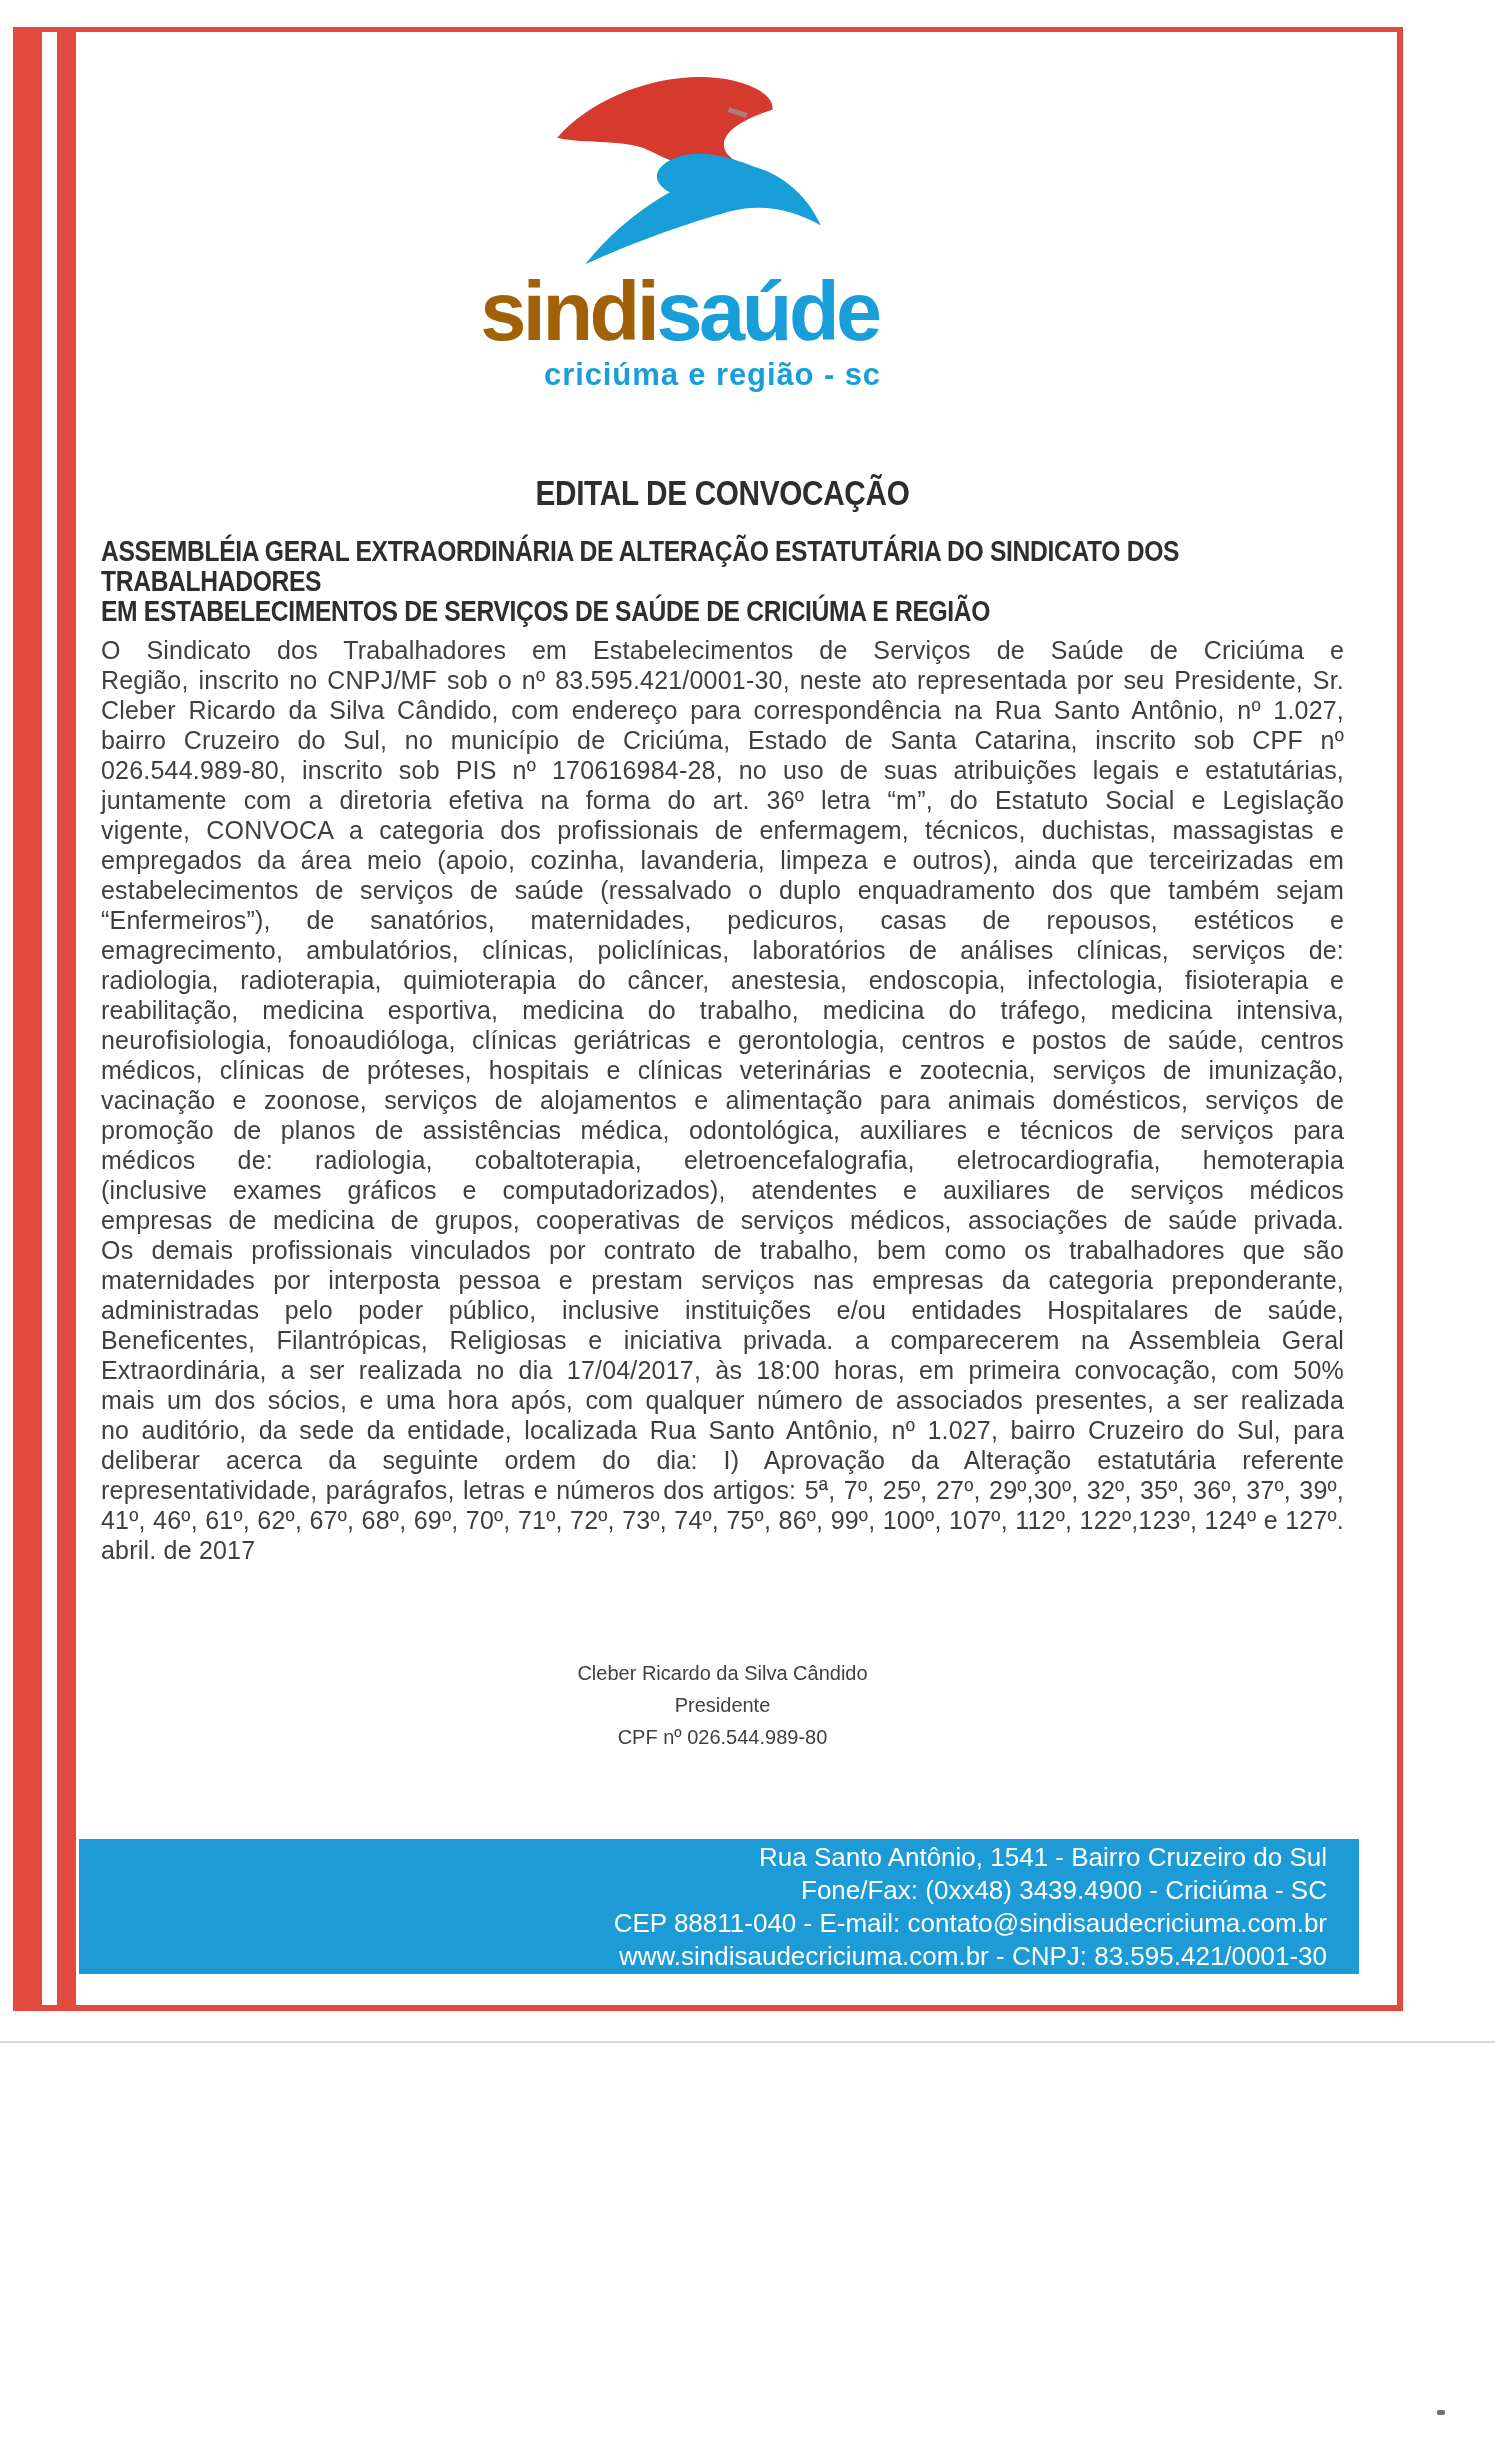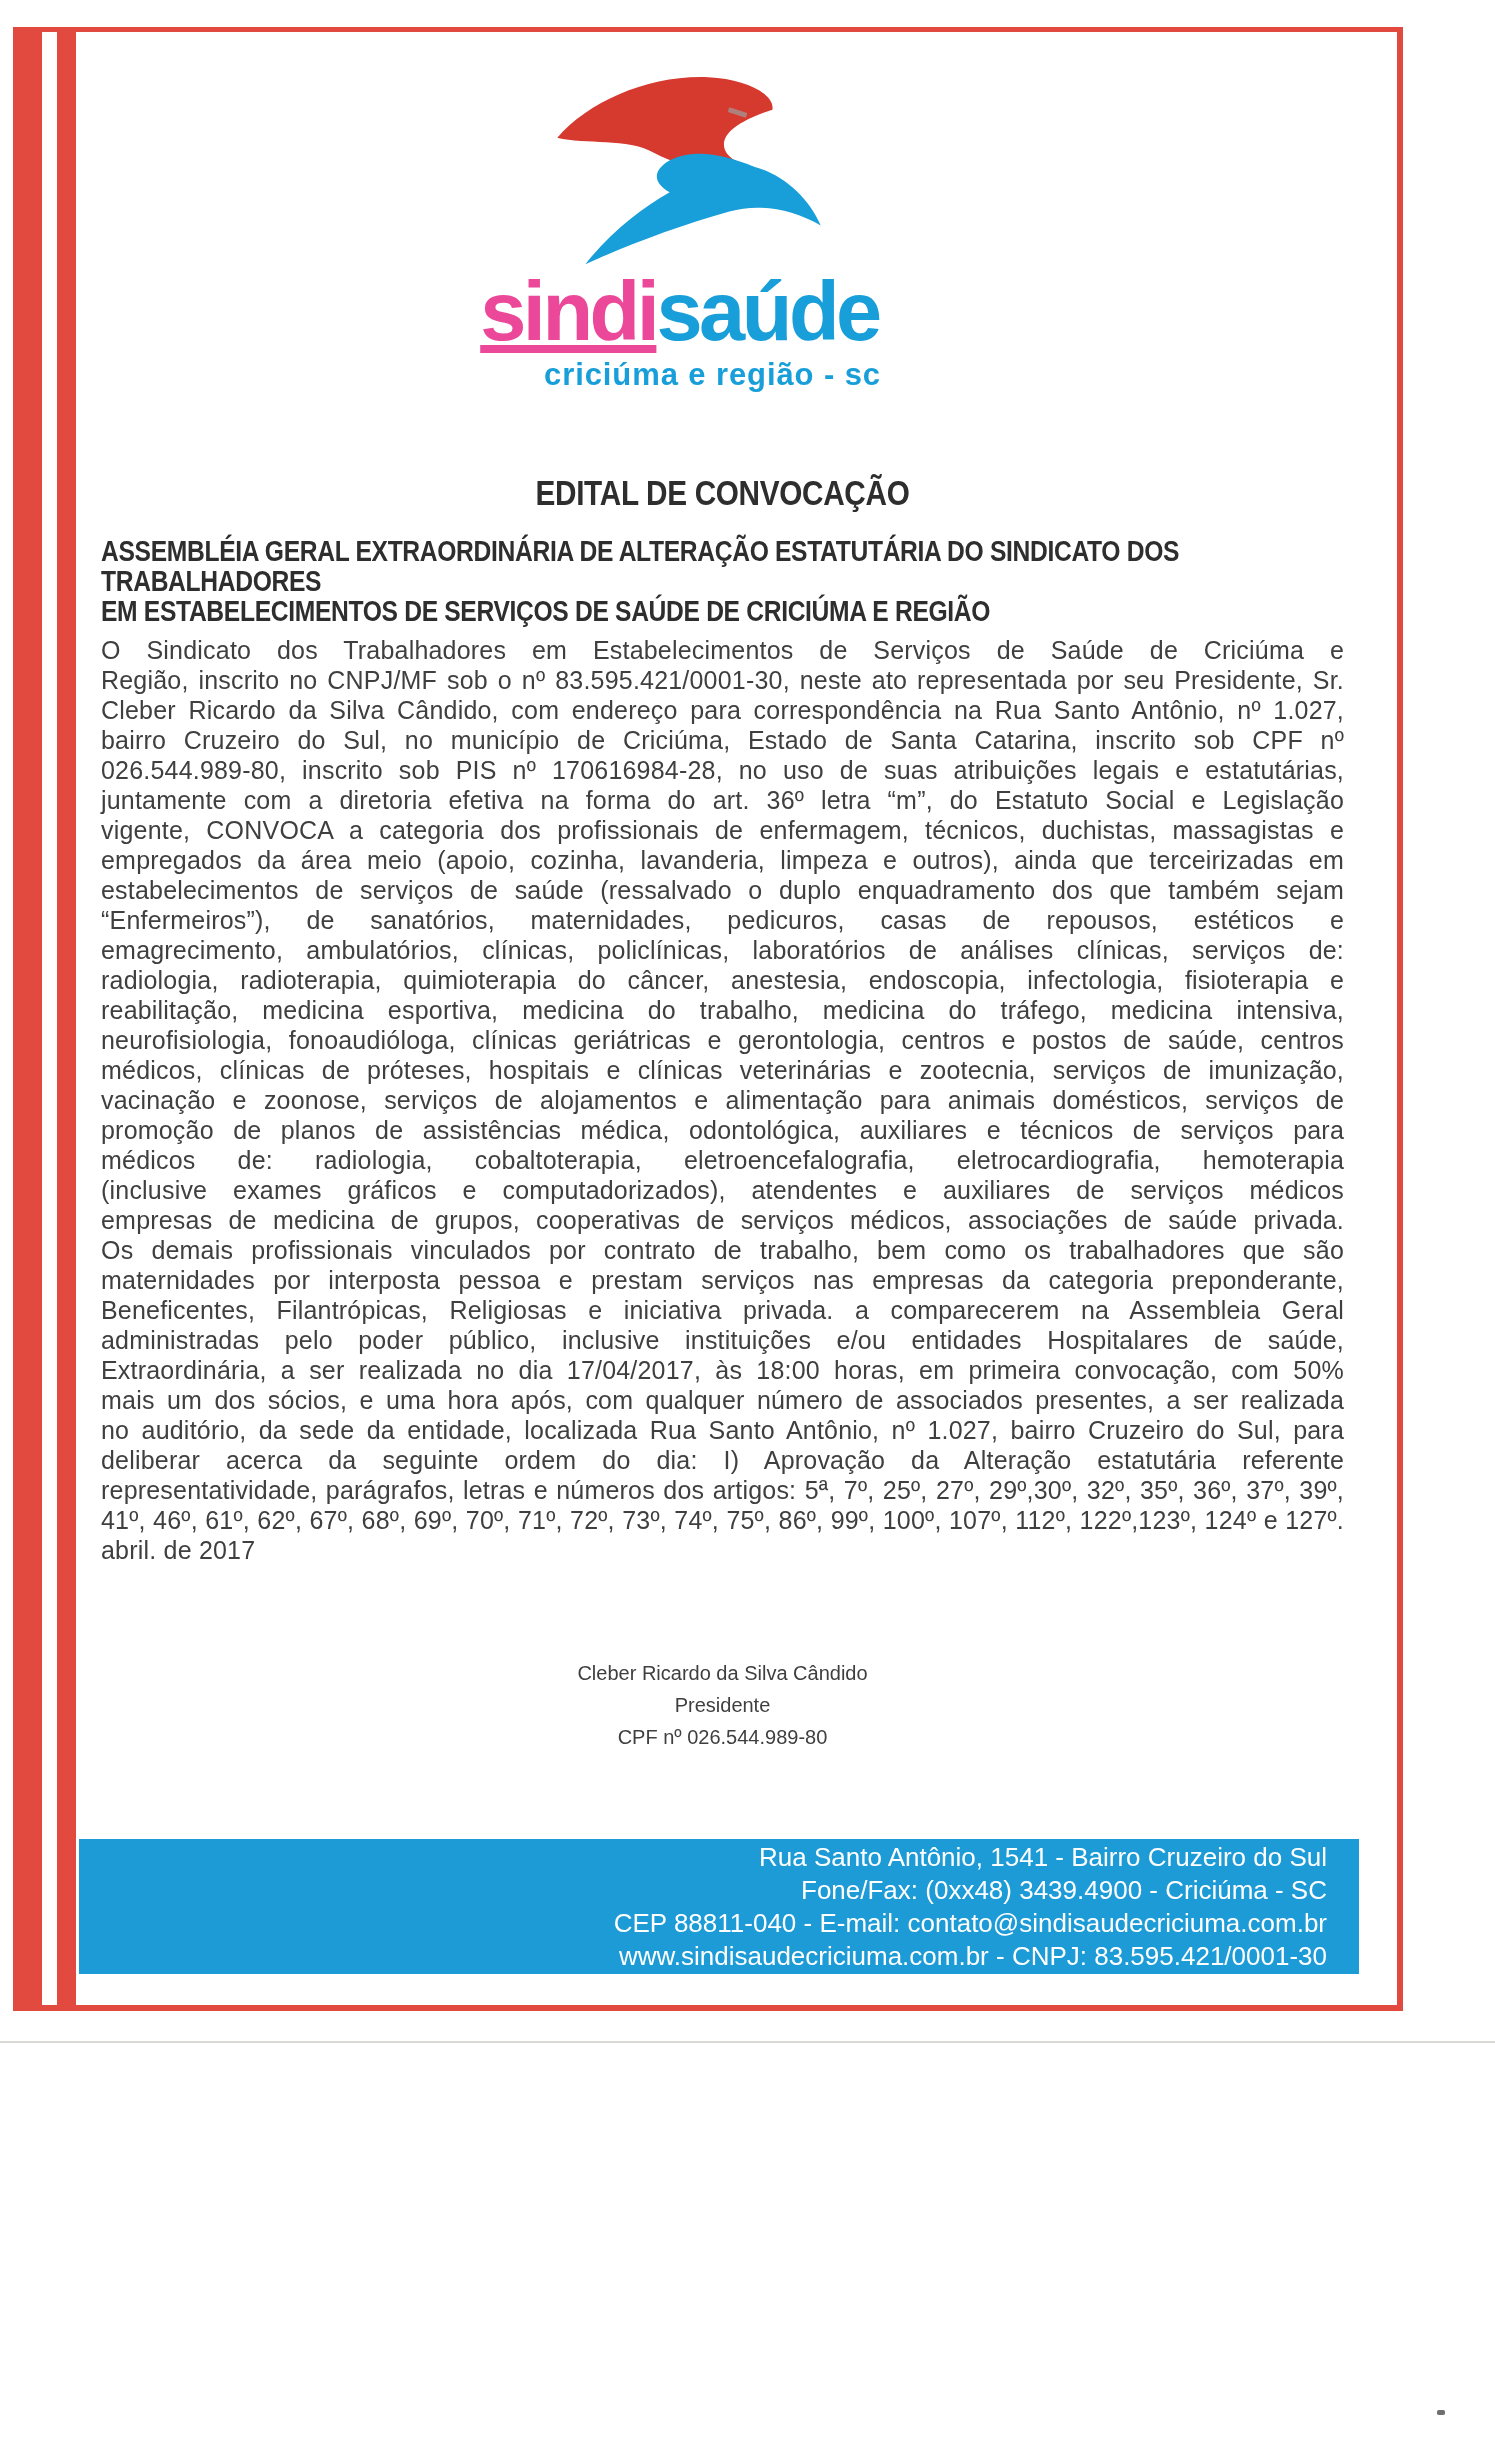--- a/index.html
+++ b/index.html
@@ -12,21 +12,21 @@
   
   .stripe-wide {left:13px;top:27px;width:29px;height:1984px;background:#e2493f;}
   .stripe-narrow{left:57px;top:27px;width:19.3px;height:1984px;background:#e2493f;}
   .frame-top   {left:13px;top:27px;width:1390px;height:5.3px;background:#e2493f;}
   .frame-right {left:1397px;top:27px;width:6.2px;height:1984px;background:#e2493f;}
   .frame-bottom{left:13px;top:2005px;width:1390px;height:6.2px;background:#e2493f;}
   
   .logo-swoosh{left:552px;top:70px;width:274px;height:197px;}
   .wordmark{left:0;top:269px;width:1359px;text-align:center;
     font-size:83px;font-weight:bold;letter-spacing:-3.5px;line-height:86px;}
-  .wordmark .red{color:#ec4899;text-decoration:underline;}
+  .wordmark .red{color:#a16207;}
   .wordmark .blue{color:#189ed9;}
   .logo-subtitle{left:0;top:357px;width:1359px;text-align:center;
     font-size:31px;font-weight:bold;letter-spacing:0.9px;color:#189ed9;padding-left:33px;}
   
   .doc-title{left:101px;top:473px;width:1243px;text-align:center;
     font-size:35px;font-weight:bold;color:#2e2e2e;letter-spacing:-0.4px;
     transform:scaleX(0.85);transform-origin:center top;}
   .heading{left:101px;top:536px;width:1460px;
     font-size:29px;font-weight:bold;color:#2e2e2e;line-height:30px;
     letter-spacing:-0.4px;transform:scaleX(0.85);transform-origin:left top;}
@@ -86,22 +86,22 @@
   <div class="body-line">reabilitação, medicina esportiva, medicina do trabalho, medicina do tráfego, medicina intensiva,</div>
   <div class="body-line">neurofisiologia, fonoaudióloga, clínicas geriátricas e gerontologia, centros e postos de saúde, centros</div>
   <div class="body-line">médicos, clínicas de próteses, hospitais e clínicas veterinárias e zootecnia, serviços de imunização,</div>
   <div class="body-line">vacinação e zoonose, serviços de alojamentos e alimentação para animais domésticos, serviços de</div>
   <div class="body-line">promoção de planos de assistências médica, odontológica, auxiliares e técnicos de serviços para</div>
   <div class="body-line">médicos de: radiologia, cobaltoterapia, eletroencefalografia, eletrocardiografia, hemoterapia</div>
   <div class="body-line">(inclusive exames gráficos e computadorizados), atendentes e auxiliares de serviços médicos</div>
   <div class="body-line">empresas de medicina de grupos, cooperativas de serviços médicos, associações de saúde privada.</div>
   <div class="body-line">Os demais profissionais vinculados por contrato de trabalho, bem como os trabalhadores que são</div>
   <div class="body-line">maternidades por interposta pessoa e prestam serviços nas empresas da categoria preponderante,</div>
+  <div class="body-line">administradas pelo poder público, inclusive instituições e/ou entidades Hospitalares de saúde,</div>
   <div class="body-line">Beneficentes, Filantrópicas, Religiosas e iniciativa privada. a comparecerem na Assembleia Geral</div>
-  <div class="body-line">administradas pelo poder público, inclusive instituições e/ou entidades Hospitalares de saúde,</div>
   <div class="body-line">Extraordinária, a ser realizada no dia 17/04/2017, às 18:00 horas, em primeira convocação, com 50%</div>
   <div class="body-line">mais um dos sócios, e uma hora após, com qualquer número de associados presentes, a ser realizada</div>
   <div class="body-line">no auditório, da sede da entidade, localizada Rua Santo Antônio, nº 1.027, bairro Cruzeiro do Sul, para</div>
   <div class="body-line">deliberar acerca da seguinte ordem do dia: I) Aprovação da Alteração estatutária referente</div>
   <div class="body-line">representatividade, parágrafos, letras e números dos artigos: 5ª, 7º, 25º, 27º, 29º,30º, 32º, 35º, 36º, 37º, 39º,</div>
   <div class="body-line">41º, 46º, 61º, 62º, 67º, 68º, 69º, 70º, 71º, 72º, 73º, 74º, 75º, 86º, 99º, 100º, 107º, 112º, 122º,123º, 124º e 127º.</div>
   <div class="body-line last">abril. de 2017</div>
 </div>
 
 <div class="abs signature">

